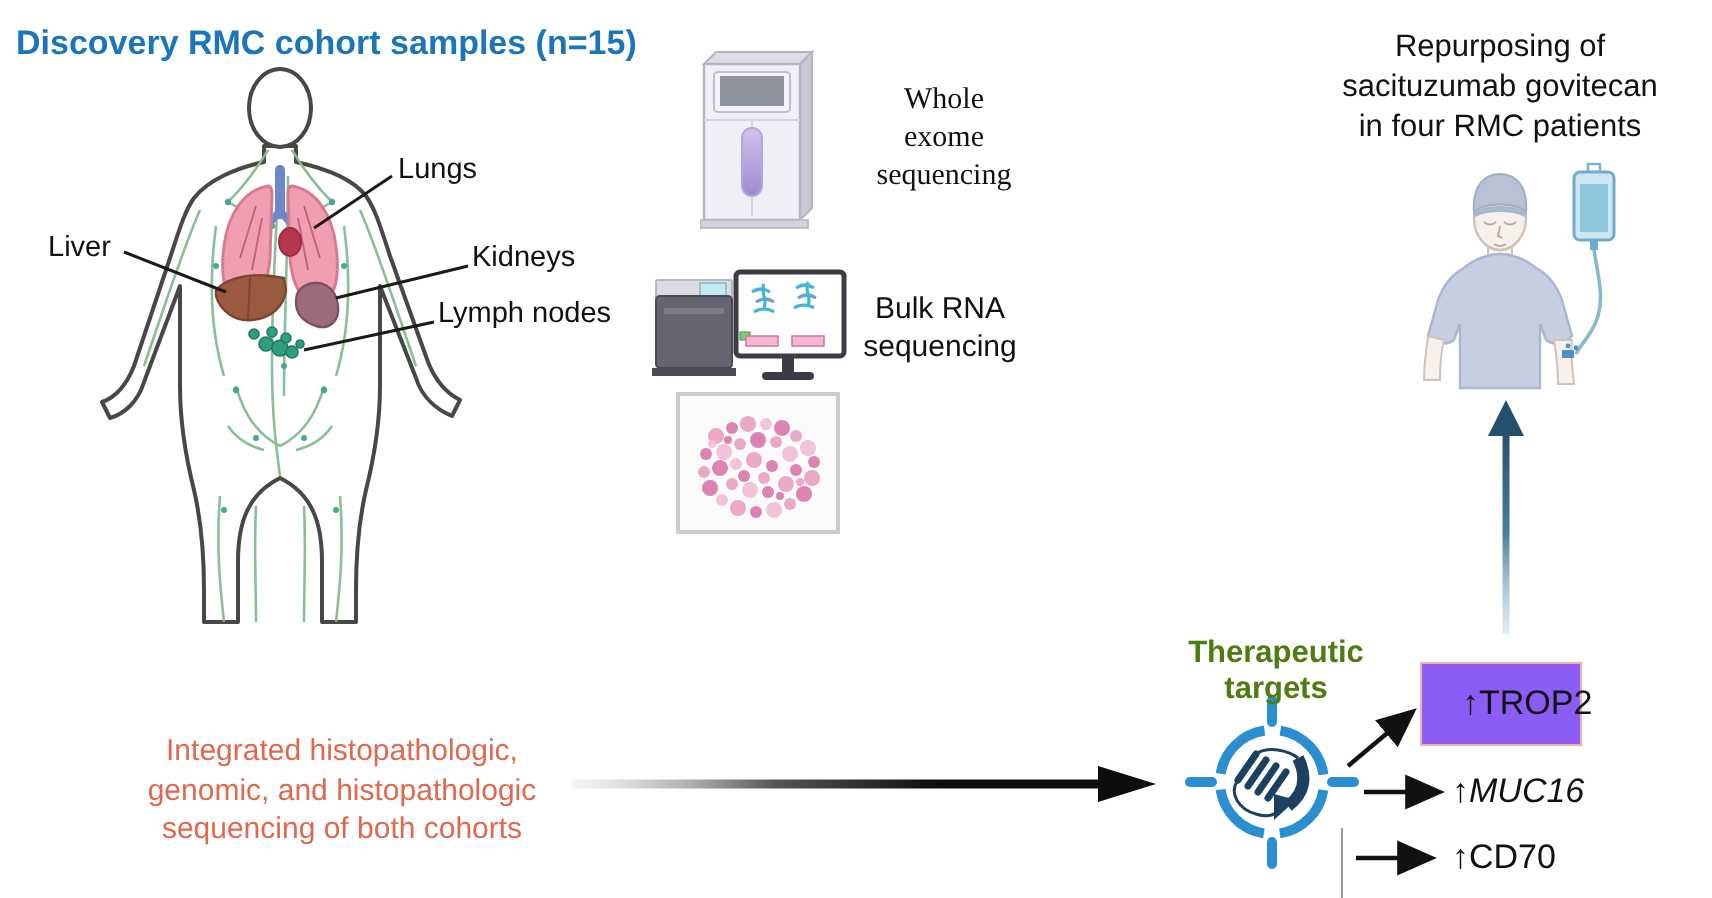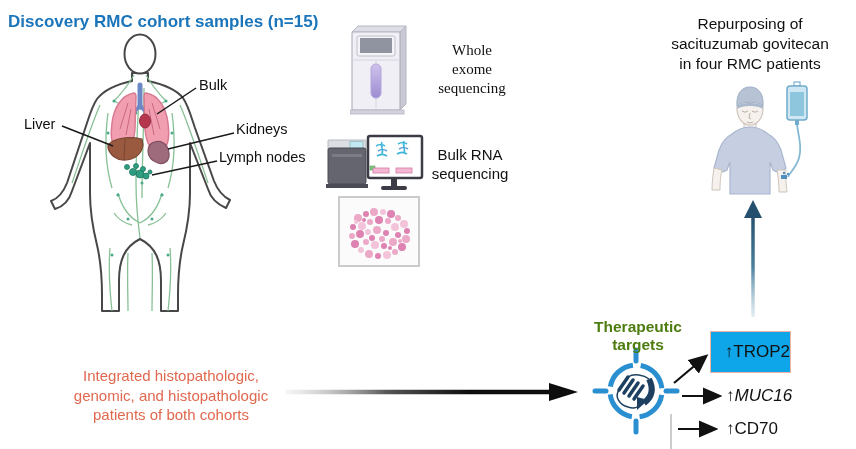--- a/index.html
+++ b/index.html
@@ -9,22 +9,22 @@
   }
   .abs{position:absolute;}
   .title{font-size:17px;font-weight:bold;color:#1b75bb;white-space:nowrap;}
   .organ-label{font-size:14.5px;color:#111;white-space:nowrap;}
   .method-label{font-size:15px;line-height:19px;text-align:center;color:#111;}
   .outcome{font-size:15.5px;line-height:20px;text-align:center;color:#111;}
   .profiling{font-size:15px;line-height:19.5px;text-align:center;color:#e0684e;}
   .targets-heading{font-size:15.5px;line-height:18px;font-weight:bold;text-align:center;color:#4d7c0f;}
   .target-item{font-size:17px;color:#111;white-space:nowrap;}
   .trop2-box{
-    left:710px;top:331px;width:81px;height:42px;border:1.5px solid #f3b1a2;background:#0ea5e9;
-    display:flex;align-items:center;justify-content:flex-end;box-sizing:border-box;
+    left:710px;top:331px;width:81px;height:42px;border:1.5px solid #f3b1a2;background:#8b5cf6;
+    display:flex;align-items:center;justify-content:flex-start;box-sizing:border-box;padding-left:20px;
   }
   .ln{display:block;}
   svg{display:block;}
 </style>
 </head>
 <body>
 
 <div class="canvas">
 
   <svg class="abs" style="left:48px;top:33px;" width="184" height="280" viewBox="0 0 184 280">
@@ -276,21 +276,21 @@
     <g stroke="#111111" stroke-width="2.2">
       <line x1="674" y1="383" x2="705" y2="357" marker-end="url(#ah)"></line>
       <line x1="682" y1="396" x2="718" y2="396" marker-end="url(#ah)"></line>
       <line x1="678" y1="429" x2="714" y2="429" marker-end="url(#ah)"></line>
     </g>
     <line x1="671" y1="414" x2="671" y2="449" stroke="#9a9a9a" stroke-width="1"></line>
   </svg>
 
   <div class="abs title" style="left:8px;top:12px;">Discovery RMC cohort samples (n=15)</div>
 
-  <div class="abs organ-label" style="left:199px;top:77px;">Bulk</div>
+  <div class="abs organ-label" style="left:199px;top:77px;">Lungs</div>
   <div class="abs organ-label" style="left:24px;top:116px;">Liver</div>
   <div class="abs organ-label" style="left:236px;top:121px;">Kidneys</div>
   <div class="abs organ-label" style="left:219px;top:149px;">Lymph nodes</div>
 
   <div class="abs method-label" style="left:424px;top:41px;width:96px;font-family:Liberation Serif, serif;">
     <span class="ln">Whole</span>
     <span class="ln">exome</span>
     <span class="ln">sequencing</span>
   </div>
 
@@ -301,21 +301,21 @@
 
   <div class="abs outcome" style="left:644px;top:14px;width:212px;">
     <span class="ln">Repurposing of</span>
     <span class="ln">sacituzumab govitecan</span>
     <span class="ln">in four RMC patients</span>
   </div>
 
   <div class="abs profiling" style="left:46px;top:366px;width:250px;">
     <span class="ln">Integrated histopathologic,</span>
     <span class="ln">genomic, and histopathologic</span>
-    <span class="ln">patients of both cohorts</span>
+    <span class="ln">sequencing of both cohorts</span>
   </div>
 
   <div class="abs targets-heading" style="left:583px;top:318px;width:110px;">
     <span class="ln">Therapeutic</span>
     <span class="ln">targets</span>
   </div>
 
   <div class="abs trop2-box">
     <span class="target-item">↑TROP2</span>
   </div>

